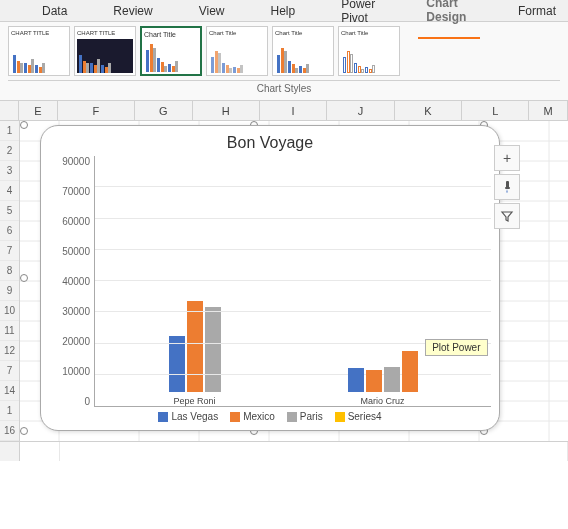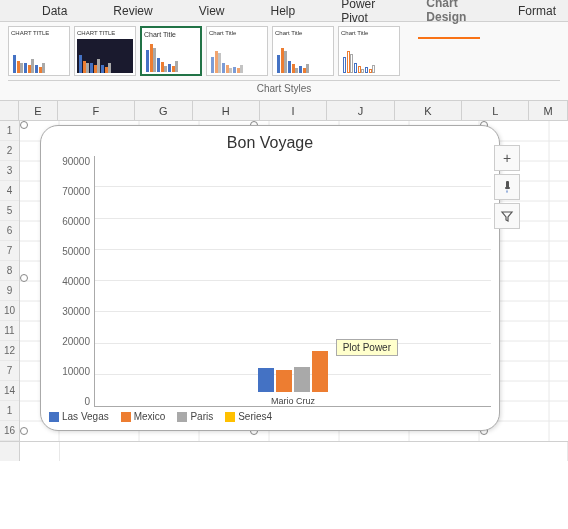--- a/index.html
+++ b/index.html
@@ -230,21 +230,21 @@
     .bar-label {
       font-size: 9px;
       color: #444;
       text-align: center;
       margin-top: 4px;
       white-space: nowrap;
     }
     
     .chart-legend {
       display: flex;
-      justify-content: flex-start;
+      justify-content: center;
       gap: 12px;
       font-size: 10px;
       color: #444;
       padding: 4px 0 0;
       flex-wrap: wrap;
     }
     .legend-item {
       display: flex;
       align-items: center;
       gap: 3px;
@@ -546,20 +546,28 @@
                 <div class="h-gridline" style="bottom:87.5%;"></div>
                 <div class="h-gridline" style="bottom:75%;"></div>
                 <div class="h-gridline" style="bottom:62.5%;"></div>
                 <div class="h-gridline" style="bottom:50%;"></div>
                 <div class="h-gridline" style="bottom:37.5%;"></div>
                 <div class="h-gridline" style="bottom:25%;"></div>
                 <div class="h-gridline" style="bottom:12.5%;"></div>
 
                 <div class="bar-groups">
 
+                  <div class="bar-group">
+                    <div class="bars">
+                      <div class="bar" style="height:calc(45000/80000*100%);background:#4472C4;height:56px;"></div>
+                      <div class="bar" style="background:#ED7D31;height:91px;"></div>
+                      <div class="bar" style="background:#A9A9A9;height:85px;"></div>
+                    </div>
+                    <div class="bar-label">Pepe Roni</div>
+                  </div>
 
 
 
                   <div class="bar-group" style="position:relative;">
                     <div class="bars">
                       <div class="bar" style="background:#4472C4;height:24px;"></div>
                       <div class="bar" style="background:#ED7D31;height:22px;"></div>
                       <div class="bar" style="background:#A9A9A9;height:25px;"></div>
                       <div class="bar" style="background:#ED7D31;height:41px;"></div>
                     </div>

